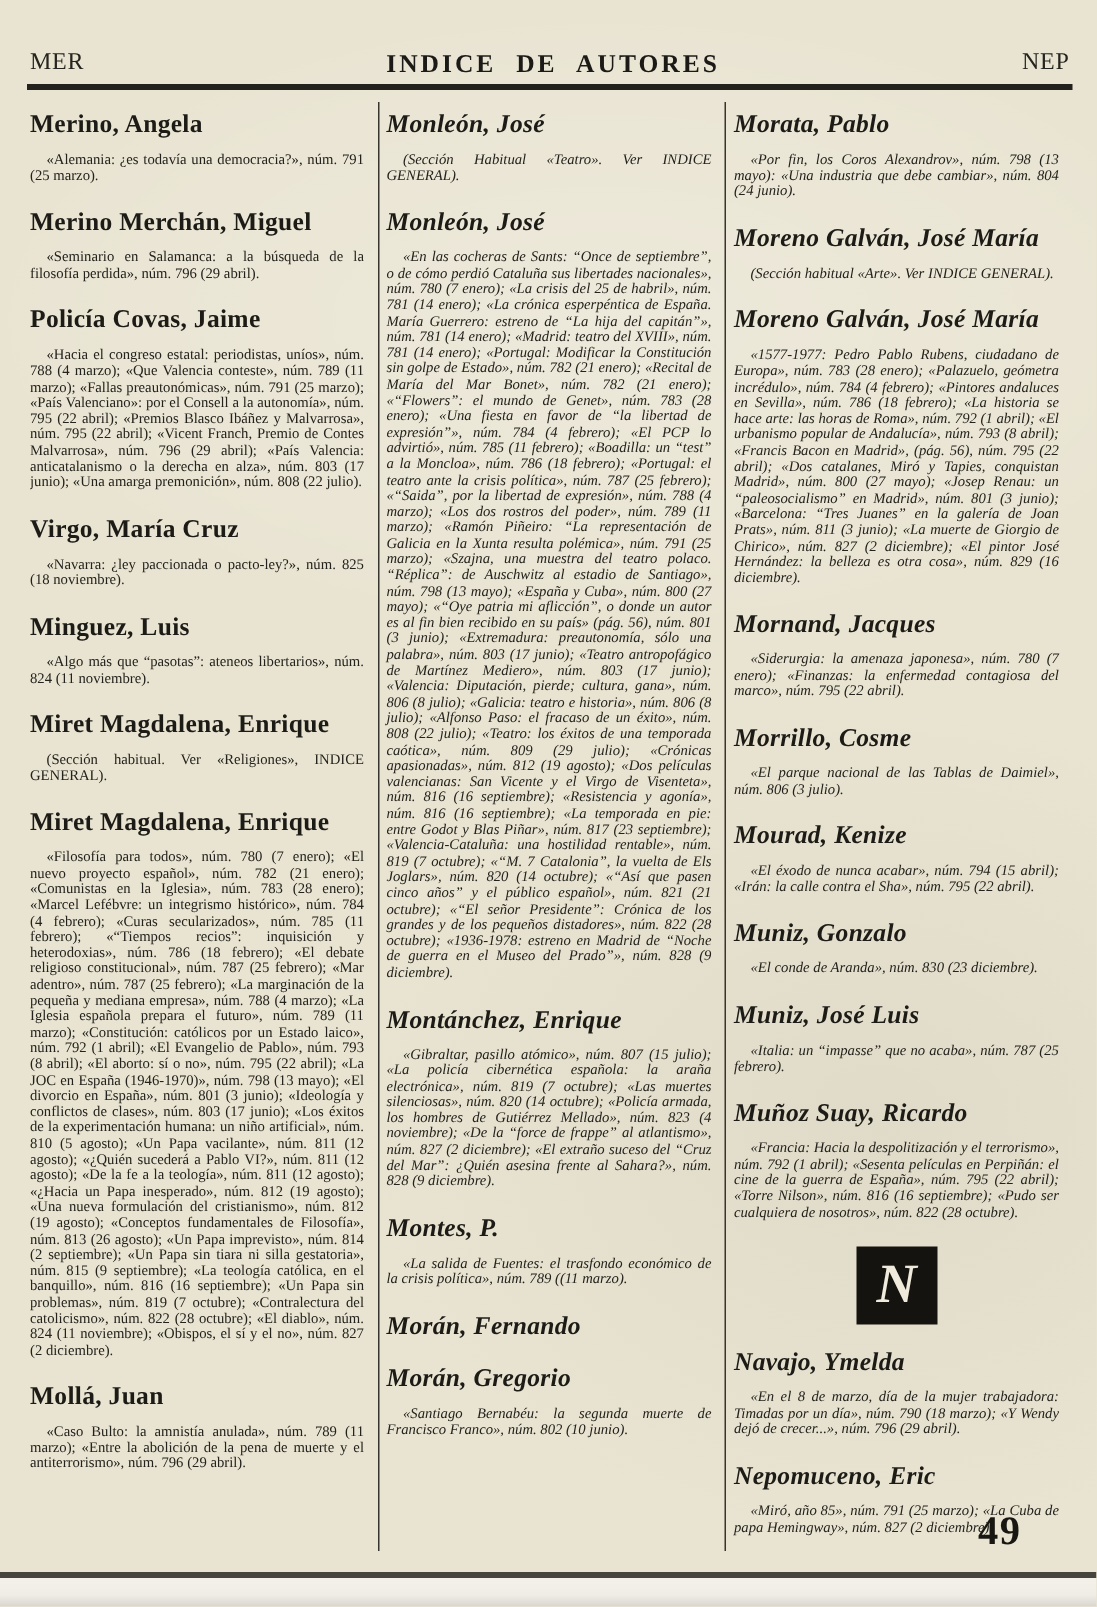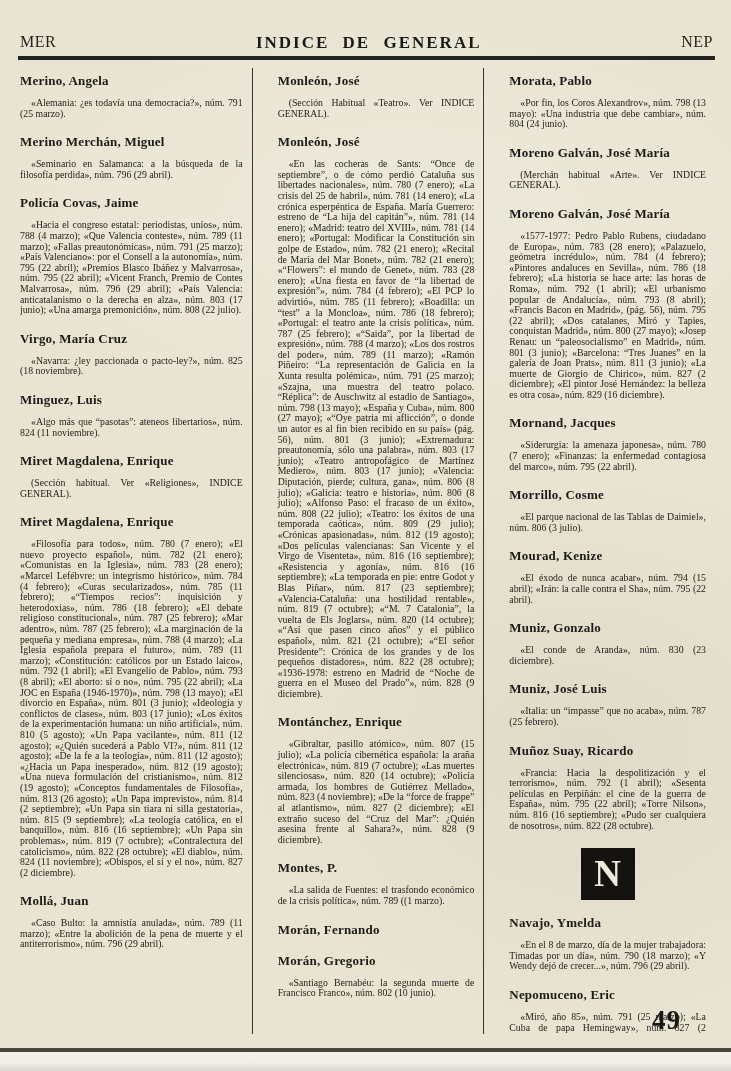--- a/index.html
+++ b/index.html
@@ -18,22 +18,22 @@
     display:flex; justify-content:space-between; align-items:flex-start;
   }
   .hdr-side { font-size:16px; letter-spacing:0.5px; color:#26241f; }
   .hdr-title { font-size:17px; font-weight:bold; letter-spacing:2px; word-spacing:7px; color:#1b1a16; }
   .rule { position:absolute; top:56px; left:18px; width:697px; height:4px; background:#23221d; }
   .columns {
     position:absolute; top:68px; left:20px; width:695px; height:966px;
     display:flex; overflow:hidden;
   }
   .column { width:33.333%; padding-right:9px; overflow:hidden; }
-  .column + .column { border-left:1px solid #37352d; padding-left:25px; }
-  .author { font-size:13px; font-weight:bold; letter-spacing:0.2px; margin:15px 0 9px; color:#1c1b16; }
+  .column + .column { border-left:1px solid #37352d; padding-left:5px;font-style:italic; }
+  .author { font-size:17px; font-weight:bold; letter-spacing:0.2px; margin:15px 0 9px; color:#1c1b16; }
   .column .author:first-child { margin-top:5px; }
   .entry {
     font-size:9.8px; line-height:10.6px; text-align:justify; text-indent:11px;
     color:#24221c;
   }
   .letter-box { text-align:center; margin:17px 0 14px; }
   .letter-box span {
     display:inline-flex; width:54px; height:52px; background:#15130f; color:#efeadb;
     font-size:37px; font-weight:bold; align-items:center; justify-content:center;
     padding-bottom:2px;
@@ -47,21 +47,21 @@
     border-top:4px solid #45443d;
     background:linear-gradient(#f3f1ea 0%, #efede6 60%, #d9d6cf 100%);
   }
 </style>
 </head>
 <body>
 
 <div class="page">
   <div class="header">
     <span class="hdr-side">MER</span>
-    <span class="hdr-title">INDICE  DE  GENERAL</span>
+    <span class="hdr-title">INDICE  DE  AUTORES</span>
     <span class="hdr-side">NEP</span>
   </div>
   <div class="rule"></div>
   <div class="columns" id="columns">
       <div class="column">
         <h3 class="author">Merino, Angela</h3>
         <p class="entry">«Alemania: ¿es todavía una democracia?», núm. 791 (25 marzo).</p>
         <h3 class="author">Merino Merchán, Miguel</h3>
         <p class="entry">«Seminario en Salamanca: a la búsqueda de la filosofía perdida», núm. 796 (29 abril).</p>
         <h3 class="author">Policía Covas, Jaime</h3>
@@ -78,30 +78,30 @@
         <p class="entry">«Caso Bulto: la amnistía anulada», núm. 789 (11 marzo); «Entre la abolición de la pena de muerte y el antiterrorismo», núm. 796 (29 abril).</p>
       </div>
       <div class="column">
         <h3 class="author">Monleón, José</h3>
         <p class="entry">(Sección Habitual «Teatro». Ver INDICE GENERAL).</p>
         <h3 class="author">Monleón, José</h3>
         <p class="entry">«En las cocheras de Sants: “Once de septiembre”, o de cómo perdió Cataluña sus libertades nacionales», núm. 780 (7 enero); «La crisis del 25 de habril», núm. 781 (14 enero); «La crónica esperpéntica de España. María Guerrero: estreno de “La hija del capitán”», núm. 781 (14 enero); «Madrid: teatro del XVIII», núm. 781 (14 enero); «Portugal: Modificar la Constitución sin golpe de Estado», núm. 782 (21 enero); «Recital de María del Mar Bonet», núm. 782 (21 enero); «“Flowers”: el mundo de Genet», núm. 783 (28 enero); «Una fiesta en favor de “la libertad de expresión”», núm. 784 (4 febrero); «El PCP lo advirtió», núm. 785 (11 febrero); «Boadilla: un “test” a la Moncloa», núm. 786 (18 febrero); «Portugal: el teatro ante la crisis política», núm. 787 (25 febrero); «“Saida”, por la libertad de expresión», núm. 788 (4 marzo); «Los dos rostros del poder», núm. 789 (11 marzo); «Ramón Piñeiro: “La representación de Galicia en la Xunta resulta polémica», núm. 791 (25 marzo); «Szajna, una muestra del teatro polaco. “Réplica”: de Auschwitz al estadio de Santiago», núm. 798 (13 mayo); «España y Cuba», núm. 800 (27 mayo); «“Oye patria mi aflicción”, o donde un autor es al fin bien recibido en su país» (pág. 56), núm. 801 (3 junio); «Extremadura: preautonomía, sólo una palabra», núm. 803 (17 junio); «Teatro antropofágico de Martínez Mediero», núm. 803 (17 junio); «Valencia: Diputación, pierde; cultura, gana», núm. 806 (8 julio); «Galicia: teatro e historia», núm. 806 (8 julio); «Alfonso Paso: el fracaso de un éxito», núm. 808 (22 julio); «Teatro: los éxitos de una temporada caótica», núm. 809 (29 julio); «Crónicas apasionadas», núm. 812 (19 agosto); «Dos películas valencianas: San Vicente y el Virgo de Visenteta», núm. 816 (16 septiembre); «Resistencia y agonía», núm. 816 (16 septiembre); «La temporada en pie: entre Godot y Blas Piñar», núm. 817 (23 septiembre); «Valencia-Cataluña: una hostilidad rentable», núm. 819 (7 octubre); «“M. 7 Catalonia”, la vuelta de Els Joglars», núm. 820 (14 octubre); «“Así que pasen cinco años” y el público español», núm. 821 (21 octubre); «“El señor Presidente”: Crónica de los grandes y de los pequeños distadores», núm. 822 (28 octubre); «1936-1978: estreno en Madrid de “Noche de guerra en el Museo del Prado”», núm. 828 (9 diciembre).</p>
         <h3 class="author">Montánchez, Enrique</h3>
         <p class="entry">«Gibraltar, pasillo atómico», núm. 807 (15 julio); «La policía cibernética española: la araña electrónica», núm. 819 (7 octubre); «Las muertes silenciosas», núm. 820 (14 octubre); «Policía armada, los hombres de Gutiérrez Mellado», núm. 823 (4 noviembre); «De la “force de frappe” al atlantismo», núm. 827 (2 diciembre); «El extraño suceso del “Cruz del Mar”: ¿Quién asesina frente al Sahara?», núm. 828 (9 diciembre).</p>
         <h3 class="author">Montes, P.</h3>
-        <p class="entry">«La salida de Fuentes: el trasfondo económico de la crisis política», núm. 789 ((1 marzo).</p>
+        <p class="entry">«La salida de Fuentes: el trasfondo económico de la crisis política», núm. 789 ((11 marzo).</p>
         <h3 class="author">Morán, Fernando</h3>
         <h3 class="author">Morán, Gregorio</h3>
         <p class="entry">«Santiago Bernabéu: la segunda muerte de Francisco Franco», núm. 802 (10 junio).</p>
       </div>
       <div class="column">
         <h3 class="author">Morata, Pablo</h3>
         <p class="entry">«Por fin, los Coros Alexandrov», núm. 798 (13 mayo): «Una industria que debe cambiar», núm. 804 (24 junio).</p>
         <h3 class="author">Moreno Galván, José María</h3>
-        <p class="entry">(Merchán habitual «Arte». Ver INDICE GENERAL).</p>
+        <p class="entry">(Sección habitual «Arte». Ver INDICE GENERAL).</p>
         <h3 class="author">Moreno Galván, José María</h3>
         <p class="entry">«1577-1977: Pedro Pablo Rubens, ciudadano de Europa», núm. 783 (28 enero); «Palazuelo, geómetra incrédulo», núm. 784 (4 febrero); «Pintores andaluces en Sevilla», núm. 786 (18 febrero); «La historia se hace arte: las horas de Roma», núm. 792 (1 abril); «El urbanismo popular de Andalucía», núm. 793 (8 abril); «Francis Bacon en Madrid», (pág. 56), núm. 795 (22 abril); «Dos catalanes, Miró y Tapies, conquistan Madrid», núm. 800 (27 mayo); «Josep Renau: un “paleosocialismo” en Madrid», núm. 801 (3 junio); «Barcelona: “Tres Juanes” en la galería de Joan Prats», núm. 811 (3 junio); «La muerte de Giorgio de Chirico», núm. 827 (2 diciembre); «El pintor José Hernández: la belleza es otra cosa», núm. 829 (16 diciembre).</p>
         <h3 class="author">Mornand, Jacques</h3>
         <p class="entry">«Siderurgia: la amenaza japonesa», núm. 780 (7 enero); «Finanzas: la enfermedad contagiosa del marco», núm. 795 (22 abril).</p>
         <h3 class="author">Morrillo, Cosme</h3>
         <p class="entry">«El parque nacional de las Tablas de Daimiel», núm. 806 (3 julio).</p>
         <h3 class="author">Mourad, Kenize</h3>
         <p class="entry">«El éxodo de nunca acabar», núm. 794 (15 abril); «Irán: la calle contra el Sha», núm. 795 (22 abril).</p>
         <h3 class="author">Muniz, Gonzalo</h3>
         <p class="entry">«El conde de Aranda», núm. 830 (23 diciembre).</p>

